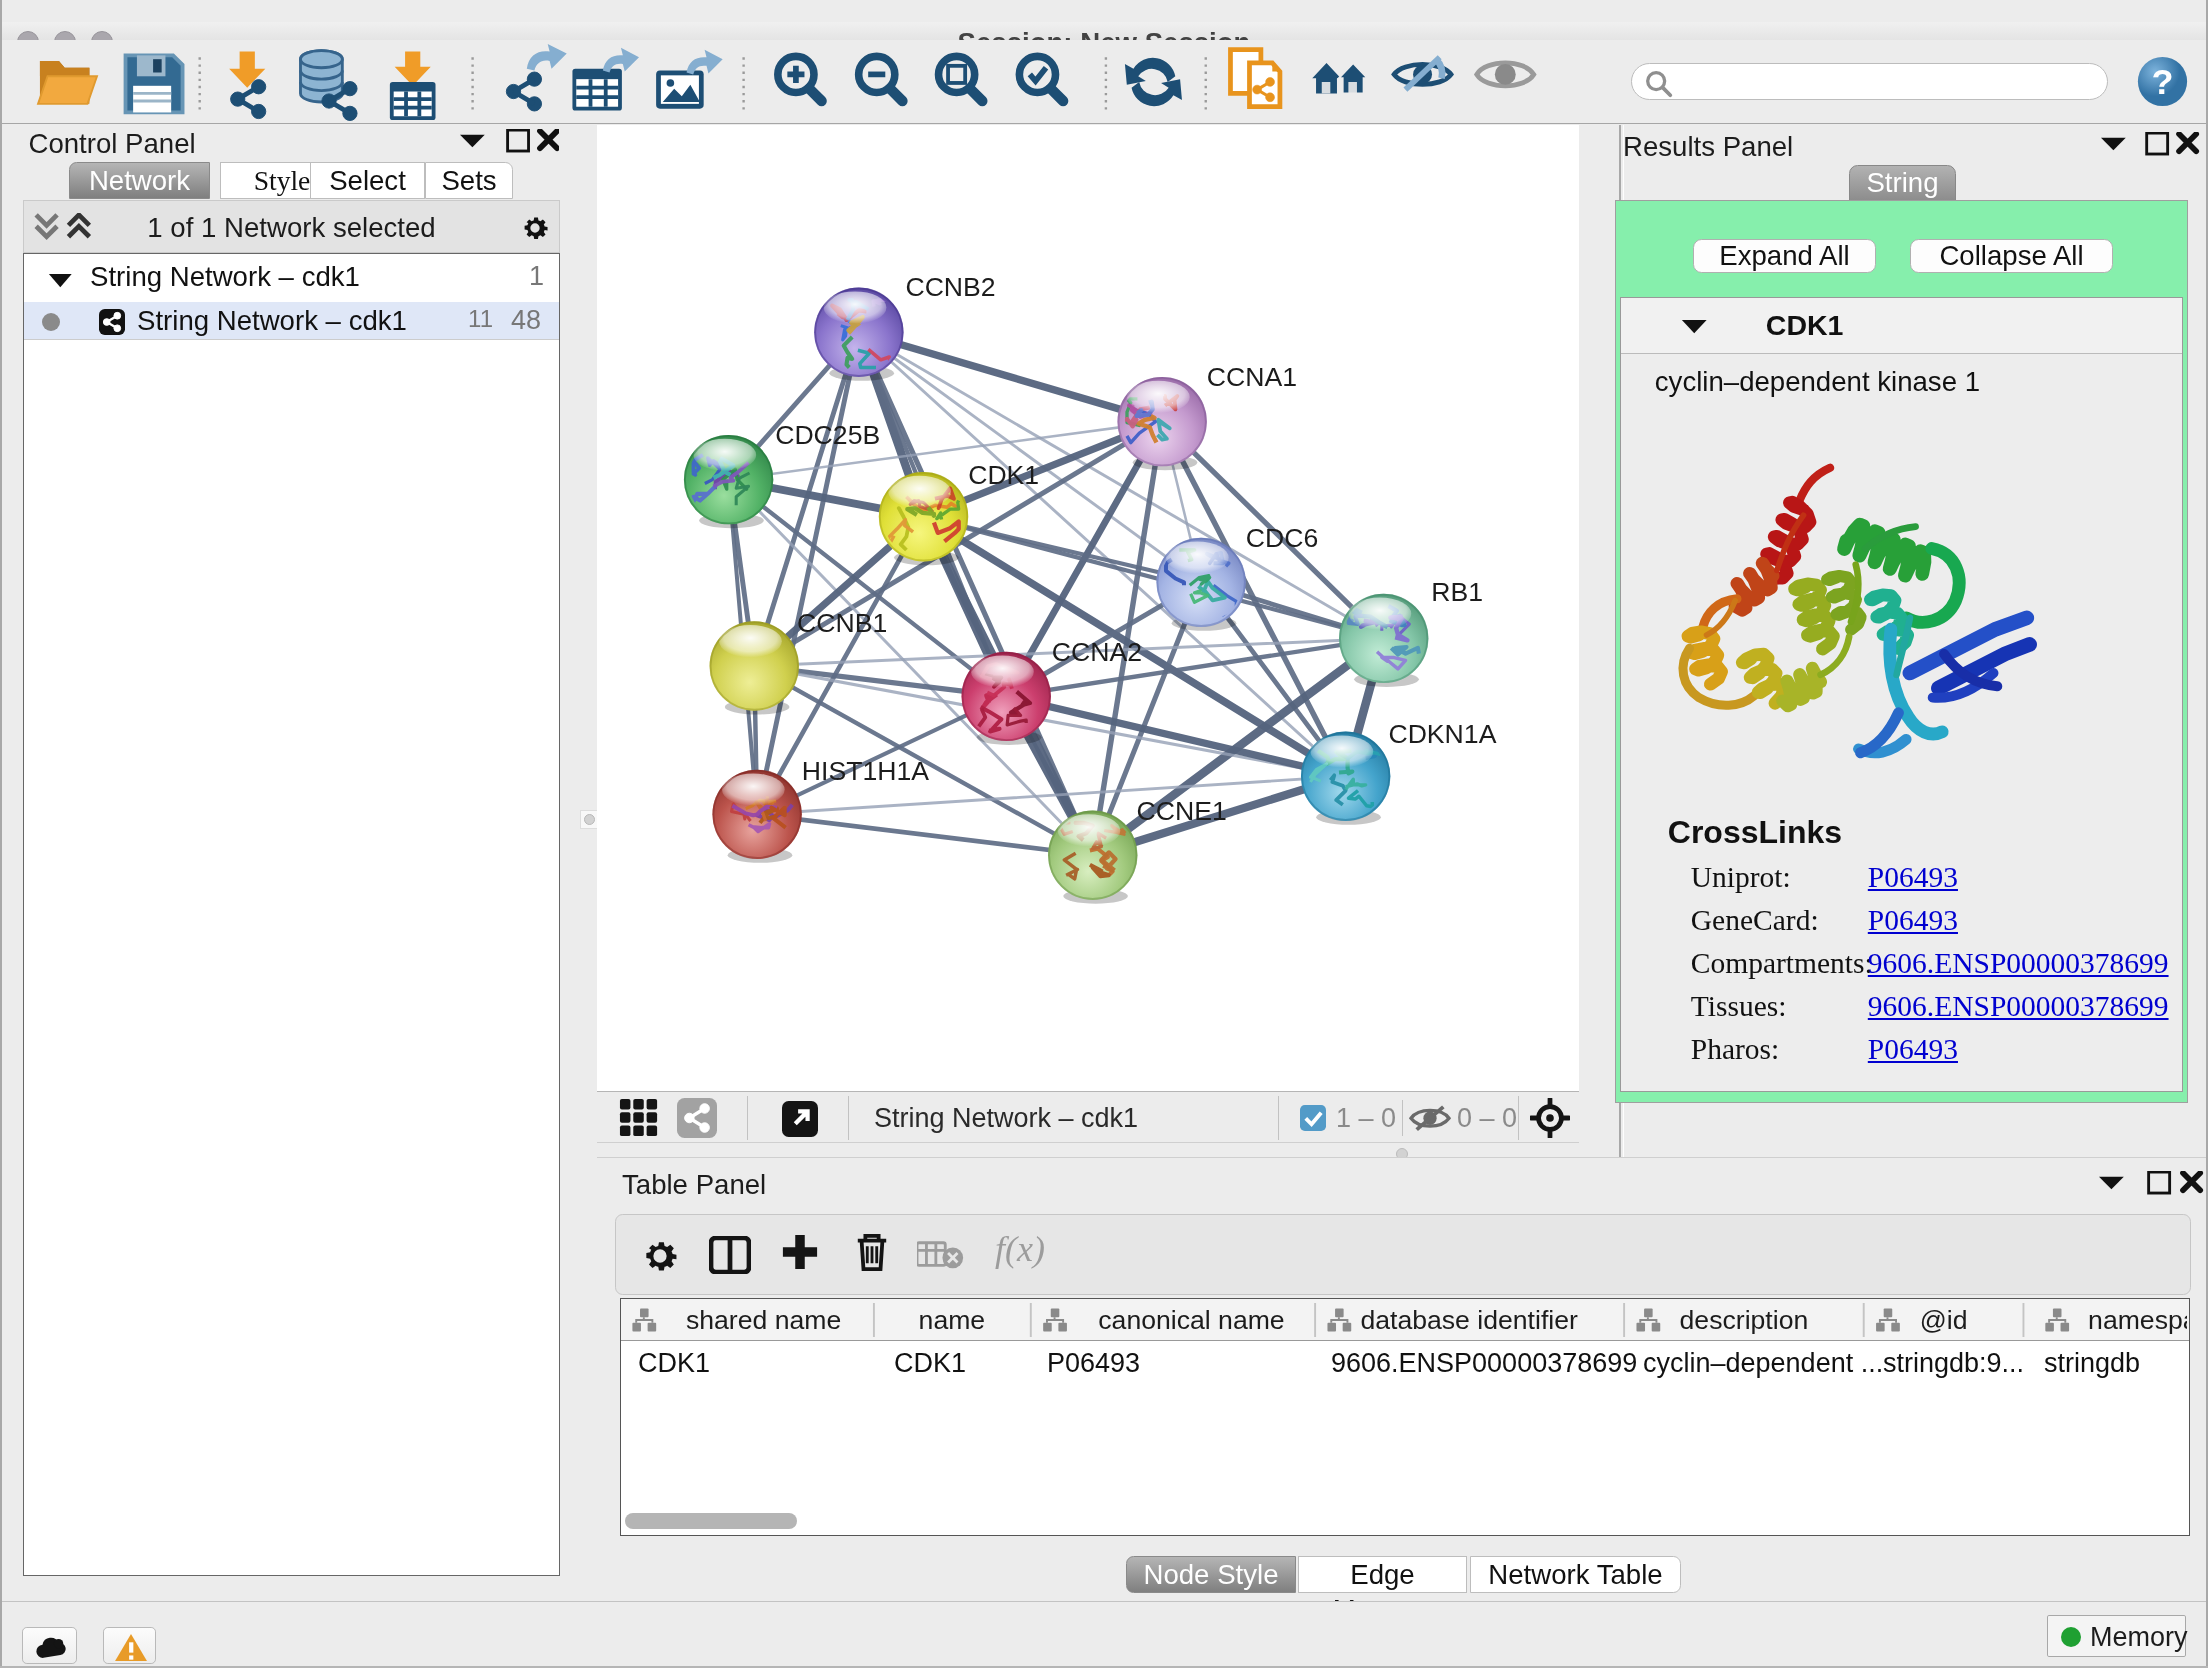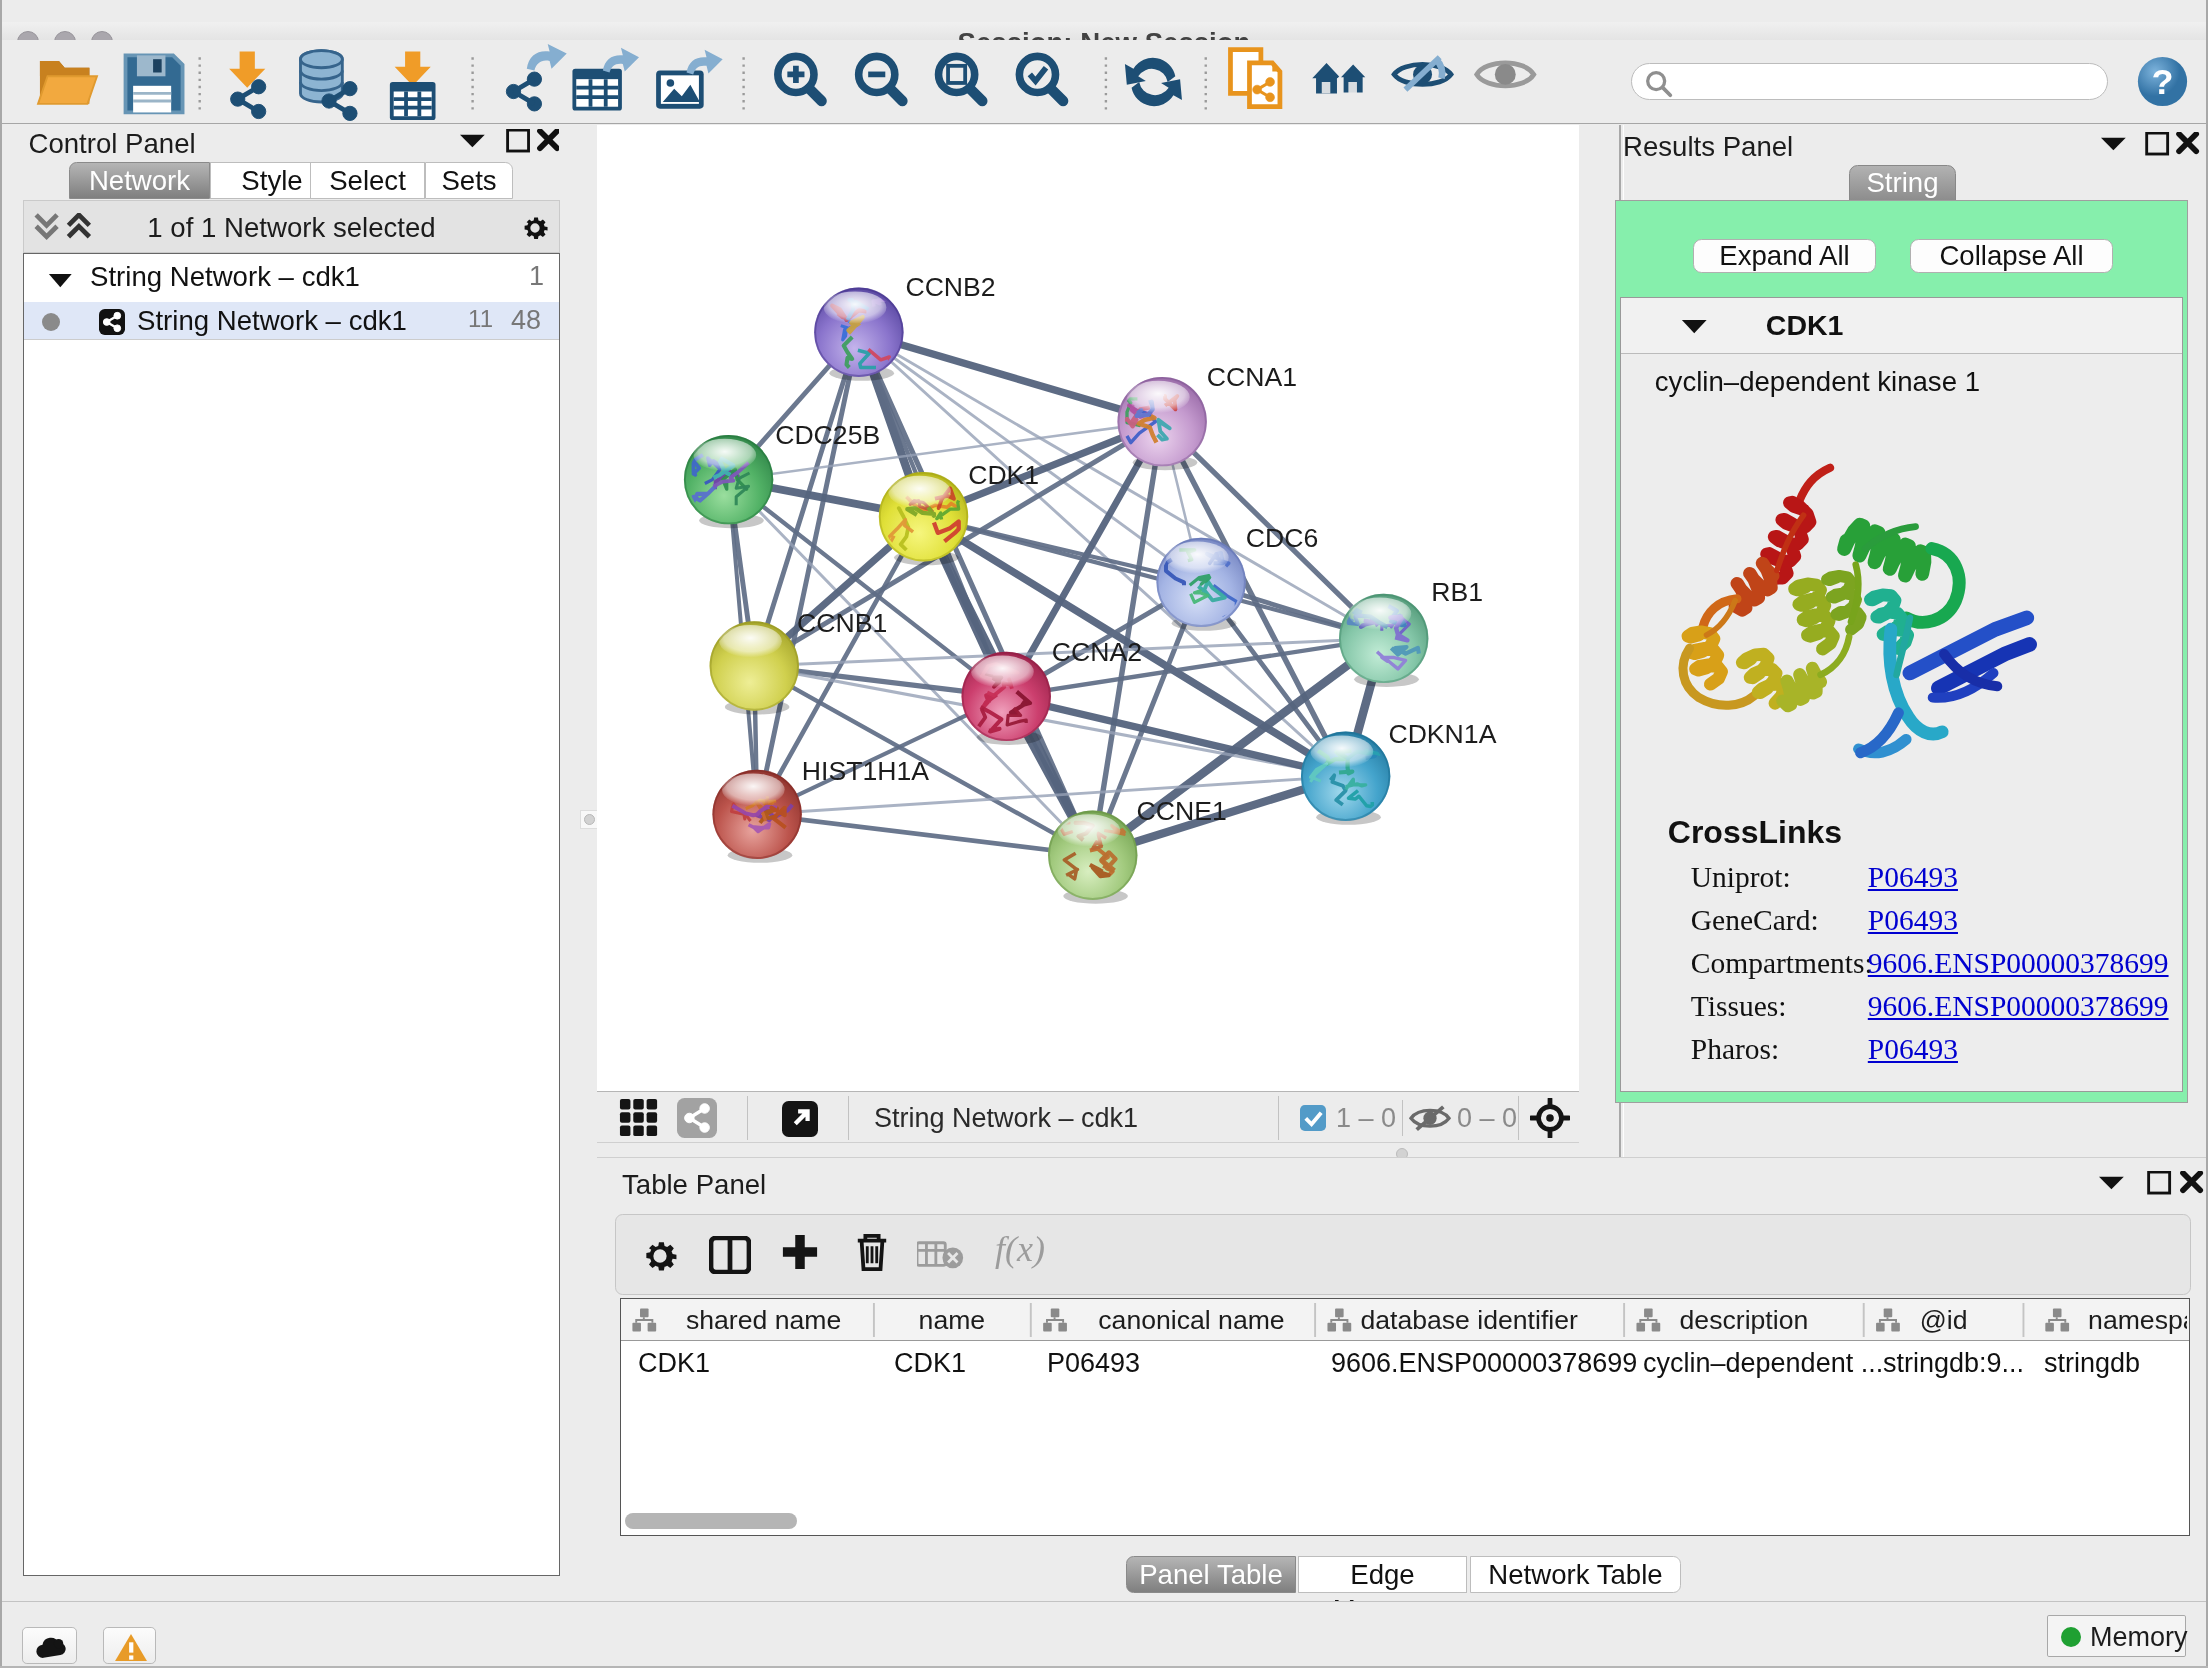--- a/index.html
+++ b/index.html
@@ -199,21 +199,21 @@
     </svg>
 </div>
 <div id="controlpanel">
   <div style="position:absolute;left:28.5px;top:2.9px;font-size:27.6px;color:#1c1c1c;">Control Panel</div>
   <svg class="abs" style="left:460px;top:3.8px;" width="99" height="25" viewBox="0 0 104 26">
     <path d="M0 6 l13 13 13 -13 z" fill="#111"></path>
     <rect x="50" y="1" width="22" height="22" fill="none" stroke="#111" stroke-width="3"></rect>
     <path d="M84 2 l18 18 m0 -18 l-18 18" stroke="#111" stroke-width="6" stroke-linecap="round"></path>
   </svg>
   <div class="tabbtn tabsel" style="left:69px;top:37px;width:141px;border-radius:7.6px 0 0 0;">Network</div>
-  <div class="tabbtn" style="left:210px;top:37px;width:124px;">Style</div>
+  <div class="tabbtn" style="left:220px;top:37px;width:124px;font-family:Liberation Serif, serif;">Style</div>
   <div class="tabbtn" style="left:310px;top:37px;width:115px;">Select</div>
   <div class="tabbtn" style="left:425px;top:37px;width:88px;border-radius:0 7.6px 0 0;">Sets</div>
   <div style="position:absolute;left:23px;top:75px;width:537px;height:53px;background:#e3e3e3;border:1px solid #cacaca;">
     <svg class="abs" style="left:9.5px;top:12.4px;" width="67" height="28.5" viewBox="0 0 70 30">
       <g stroke="#777" stroke-width="5" fill="none">
           <path d="M2 2 l11 11 11 -11 M2 14 l11 11 11 -11"></path>
         </g>
       <g stroke="#333" stroke-width="5" fill="none">
           <path d="M36 13 l11 -11 11 11 M36 25 l11 -11 11 11"></path>
         </g>
@@ -778,21 +778,21 @@
    </svg>
    <div style="position:absolute;left:17px;top:49px;font-size:27px;color:#111;">CDK1</div>
    <div style="position:absolute;left:273px;top:49px;font-size:27px;color:#111;">CDK1</div>
    <div style="position:absolute;left:426px;top:49px;font-size:27px;color:#111;">P06493</div>
    <div style="position:absolute;left:710px;top:49px;font-size:27px;color:#111;">9606.ENSP00000378699</div>
    <div style="position:absolute;left:1022px;top:49px;font-size:27px;color:#111;">cyclin–dependent ...</div>
    <div style="position:absolute;left:1262px;top:49px;font-size:27px;color:#111;">stringdb:9...</div>
    <div style="position:absolute;left:1423px;top:49px;font-size:27px;color:#111;">stringdb</div>
    <div style="position:absolute;left:3.8px;top:214px;width:172px;height:16px;background:#b5b5b5;border-radius:8.6px;"></div>
  </div>
- <div class="tabbtn tabsel" style="left:529px;top:398px;width:170px;border-radius:7.6px 0 0 7.6px;">Panel Table</div>
+ <div class="tabbtn tabsel" style="left:529px;top:398px;width:170px;border-radius:7.6px 0 0 7.6px;">Node Style</div>
  <div class="tabbtn" style="left:701px;top:398px;width:169px;">Edge Memory</div>
  <div class="tabbtn" style="left:873px;top:398px;width:211px;border-radius:0 7.6px 7.6px 0;">Network Table</div>
 </div>
 <div id="statusbar">
  <div style="position:absolute;left:22px;top:25px;width:55px;height:37px;background:linear-gradient(#fcfcfc,#ededed);border:1px solid #b9b9b9;border-radius:4.8px;">
    <svg style="position:absolute;left:10.5px;top:6.7px;" width="34" height="24" viewBox="0 0 36 25">
         <path d="M10 24 a7 7 0 0 1 -1 -14 a9 9 0 0 1 17 -2 a6.5 6.5 0 0 1 2 13 z" fill="#141414"></path>
         <circle cx="26" cy="9" r="5" fill="#141414"></circle>
       </svg>
  </div>

